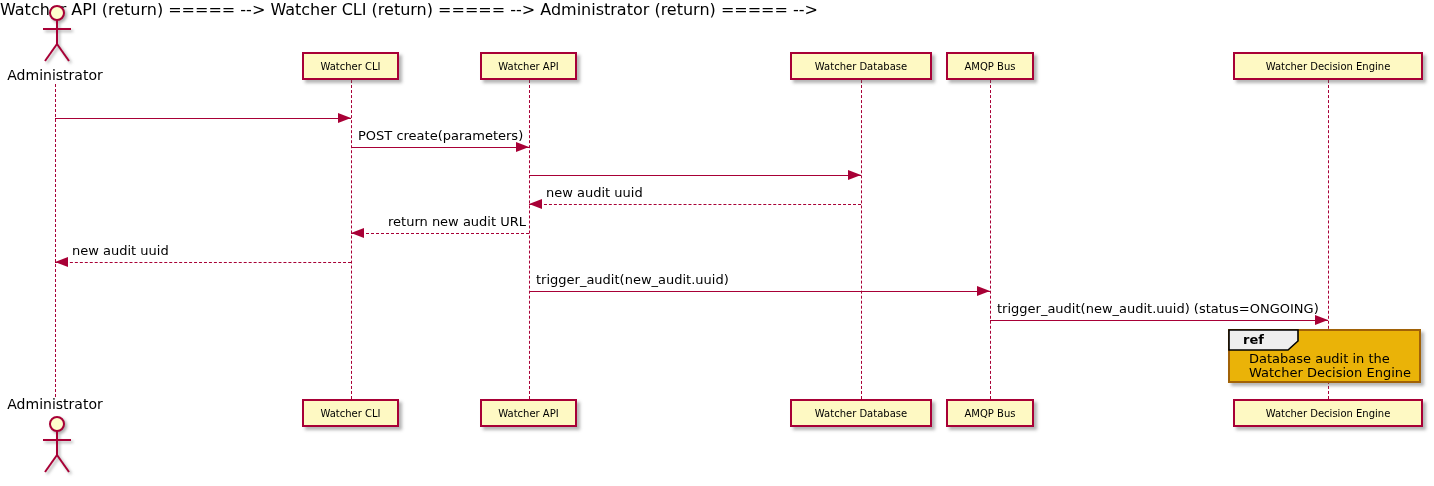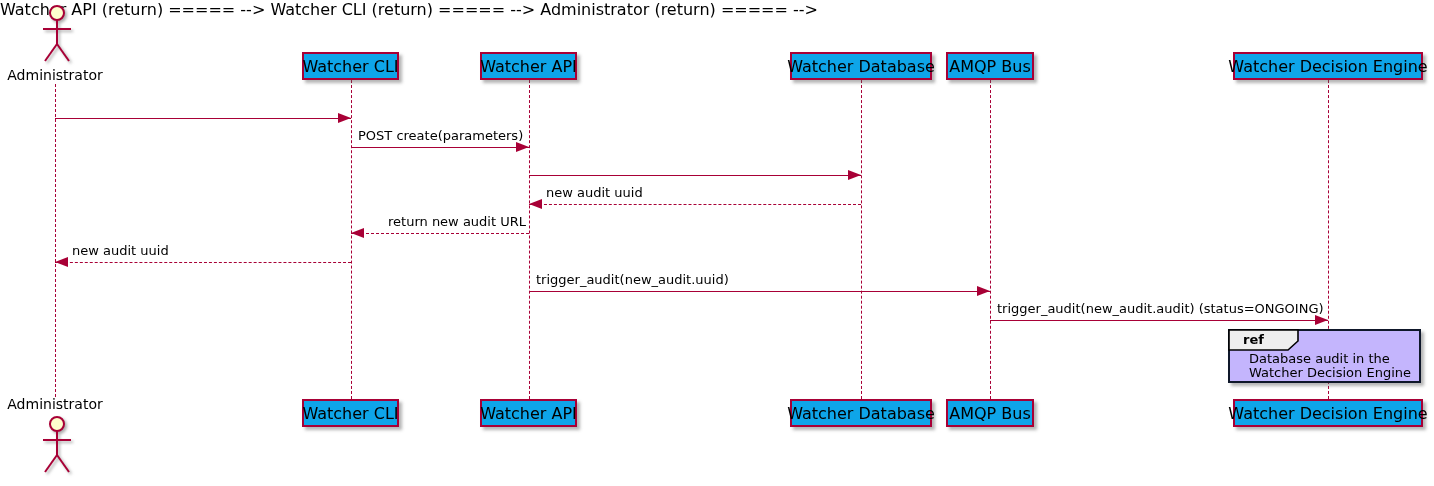--- a/index.html
+++ b/index.html
@@ -2,43 +2,43 @@
 <html><head>
 <meta charset="utf-8">
 <style>
   html,body{margin:0;padding:0;background:#ffffff;}
   .diagram{
     position:relative;width:1434px;height:486px;background:#ffffff;
     font-family:"DejaVu Sans", sans-serif;color:#000;overflow:hidden;
   }
   
   .pbox{
-    position:absolute;height:24px;background:#0ea5e9;border:2px solid #A80036;
+    position:absolute;height:24px;background:#fef9c3;border:2px solid #A80036;
     box-shadow:3px 3px 3px rgba(90,90,90,.45);
     display:flex;align-items:center;justify-content:center;
-    font-size:16px;white-space:nowrap;z-index:3;
+    font-size:10px;white-space:nowrap;z-index:3;
   }
   
   .life{position:absolute;width:0;border-left:1px dashed #A80036;z-index:1;}
   
   .mlabel{position:absolute;font-size:13px;line-height:15px;white-space:nowrap;z-index:2;}
   
   .mline{position:absolute;height:0;z-index:2;}
   .mline.solid{border-top:1.3px solid #A80036;}
   .mline.dashed{border-top:1.3px dashed #A80036;}
   
   .ah{position:absolute;width:0;height:0;border-style:solid;z-index:2;}
   .ah.r{border-width:5px 0 5px 13px;border-color:transparent transparent transparent #A80036;}
   .ah.l{border-width:5px 13px 5px 0;border-color:transparent #A80036 transparent transparent;}
   
   .actor-svg{position:absolute;z-index:3;filter:drop-shadow(2.5px 2.5px 1.5px rgba(90,90,90,.5));}
   .alabel{position:absolute;font-size:14px;line-height:15px;text-align:center;white-space:nowrap;z-index:3;}
   
   .ref{
-    position:absolute;background:#c4b5fd;border:2px solid #0f172a;
+    position:absolute;background:#eab308;border:2px solid #a16207;
     box-shadow:3px 3px 3px rgba(90,90,90,.45);z-index:4;
   }
   .refpent{position:absolute;left:-2px;top:-2px;}
   .refkw{position:absolute;left:13px;top:1px;font-size:13px;font-weight:bold;z-index:5;}
   .refline{position:absolute;left:19px;font-size:13px;line-height:14px;white-space:nowrap;}
 </style>
 </head>
 <body>
 
 <div class="diagram">
@@ -132,21 +132,21 @@
   <div class="mlabel" style="left:72px;top:243px">new audit uuid</div>
   <div class="mline dashed" style="left:55px;top:262px;width:296px"></div>
   <div class="ah l" style="left:55px;top:257px"></div>
 
   
   <div class="mlabel" style="left:536px;top:272px">trigger_audit(new_audit.uuid)</div>
   <div class="mline solid" style="left:529px;top:291px;width:461px"></div>
   <div class="ah r" style="left:977px;top:286px"></div>
 
   
-  <div class="mlabel" style="left:997px;top:301px">trigger_audit(new_audit.audit) (status=ONGOING)</div>
+  <div class="mlabel" style="left:997px;top:301px">trigger_audit(new_audit.uuid) (status=ONGOING)</div>
   <div class="mline solid" style="left:990px;top:320px;width:338px"></div>
   <div class="ah r" style="left:1315px;top:315px"></div>
 
   
   <div class="ref" style="left:1228px;top:329px;width:189px;height:50px">
     <svg class="refpent" width="72" height="22" viewBox="0 0 72 22">
       <path d="M1,1 H70 V12 L60,21 H1 Z" fill="#EEEEEE" stroke="#000000" stroke-width="1.6"></path>
     </svg>
     <div class="refkw">ref</div>
     <div class="refline" style="top:21px">Database audit in the</div>

